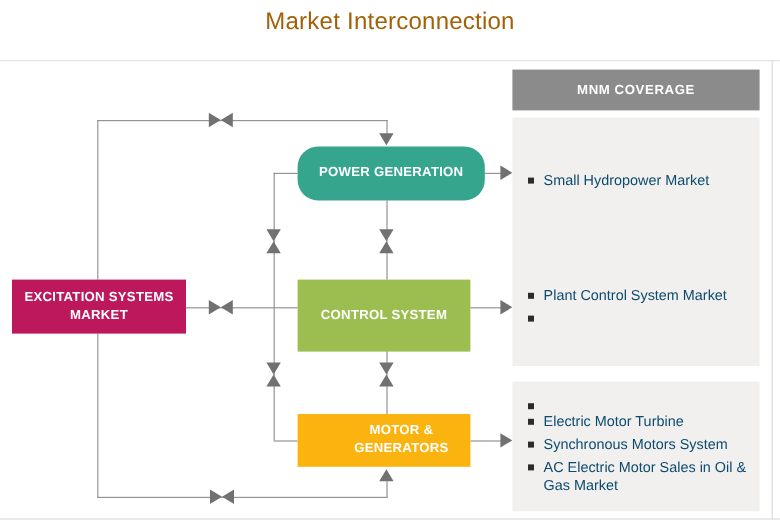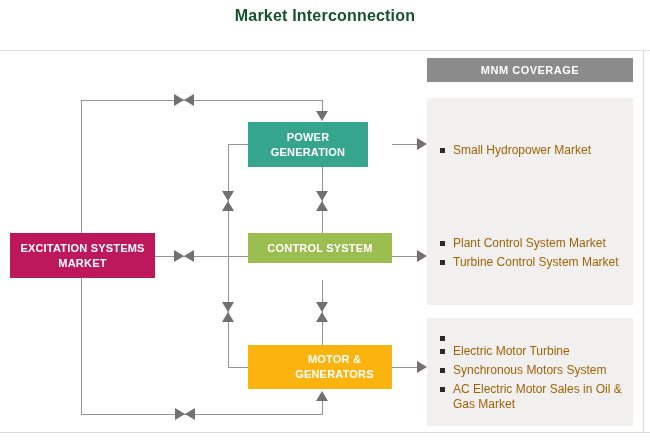--- a/index.html
+++ b/index.html
@@ -2,52 +2,52 @@
 <html><head>
 <meta charset="utf-8">
 <style>
   html,body{margin:0;padding:0;background:#fff;}
   .canvas{
     position:relative;width:650px;height:442px;background:#ffffff;
     font-family:"Liberation Sans",sans-serif;overflow:hidden;
   }
   .title{
     position:absolute;left:0;right:0;top:7px;text-align:center;
-    font-size:16px;font-weight:bold;color:#14532d;letter-spacing:.2px;
+    font-size:20px;font-weight:normal;color:#a16207;letter-spacing:.2px;
   }
   .frame{position:absolute;background:#dddbd9;}
   .frame-top{left:0;right:0;top:50px;height:1px;background:#e4e2e0;}
   .frame-bottom{left:0;right:0;top:432px;height:1px;}
   .frame-right{left:643px;top:50px;width:1px;height:383px;}
 
   .node{
     position:absolute;display:flex;align-items:center;justify-content:center;
     color:#fff;font-weight:bold;font-size:11px;text-align:center;
     line-height:1.35;padding:0 8px;box-sizing:border-box;letter-spacing:.2px;
   }
   .node-source{left:10px;top:233px;width:145px;height:45px;}
-  .node-pg{left:248px;top:122px;width:120px;height:45px;}
-  .node-cs{left:248px;top:233px;width:144px;height:30px;}
+  .node-pg{left:248px;top:122px;width:156px;height:45px;border-radius:17px;}
+  .node-cs{left:248px;top:233px;width:144px;height:60px;}
   .node-mg{left:248px;top:345px;width:144px;height:44px;padding-left:37px;}
 
   .cov-header{
-    position:absolute;left:427px;top:58px;width:206px;height:24px;
+    position:absolute;left:427px;top:58px;width:206px;height:34px;
     display:flex;align-items:center;justify-content:center;
     color:#fff;font-weight:bold;font-size:11px;letter-spacing:.5px;
   }
   .cov-box{
     position:absolute;left:427px;width:206px;box-sizing:border-box;
     display:flex;flex-direction:column;justify-content:center;
     padding:5px 6px 5px 13px;
   }
   .cov-box1{top:98px;height:106px;}
   .cov-box2{top:202px;height:103px;}
   .cov-box3{top:318px;height:108px;}
   .cov-item{
-    display:flex;gap:8px;font-size:12px;color:#a16207;
+    display:flex;gap:8px;font-size:12px;color:#0c4a6e;
     line-height:1.32;margin:1.5px 0;
   }
   .bullet{width:5px;height:5px;background:#2b2b2b;margin-top:5px;flex:none;}
 
   .line{position:absolute;background:#969492;}
 
   .tri{width:0;height:0;}
   .bowtie-h{position:absolute;display:flex;width:20px;height:12px;}
   .bowtie-h .t1{border-top:6px solid transparent;border-bottom:6px solid transparent;border-left:10px solid #717171;}
   .bowtie-h .t2{border-top:6px solid transparent;border-bottom:6px solid transparent;border-right:10px solid #717171;}
@@ -146,21 +146,20 @@
     </div>
   </div>
 
   <div class="cov-box cov-box2" style="background-color: rgb(241, 240, 239);">
     <div class="cov-item">
       <span class="bullet"></span>
       <span>Plant Control System Market</span>
     </div>
     <div class="cov-item">
       <span class="bullet"></span>
-      <span>Turbine Control System Market</span>
     </div>
   </div>
 
   <div class="cov-box cov-box3" style="background-color: rgb(241, 240, 239);">
     <div class="cov-item">
       <span class="bullet"></span>
     </div>
     <div class="cov-item">
       <span class="bullet"></span>
       <span>Electric Motor Turbine</span>

